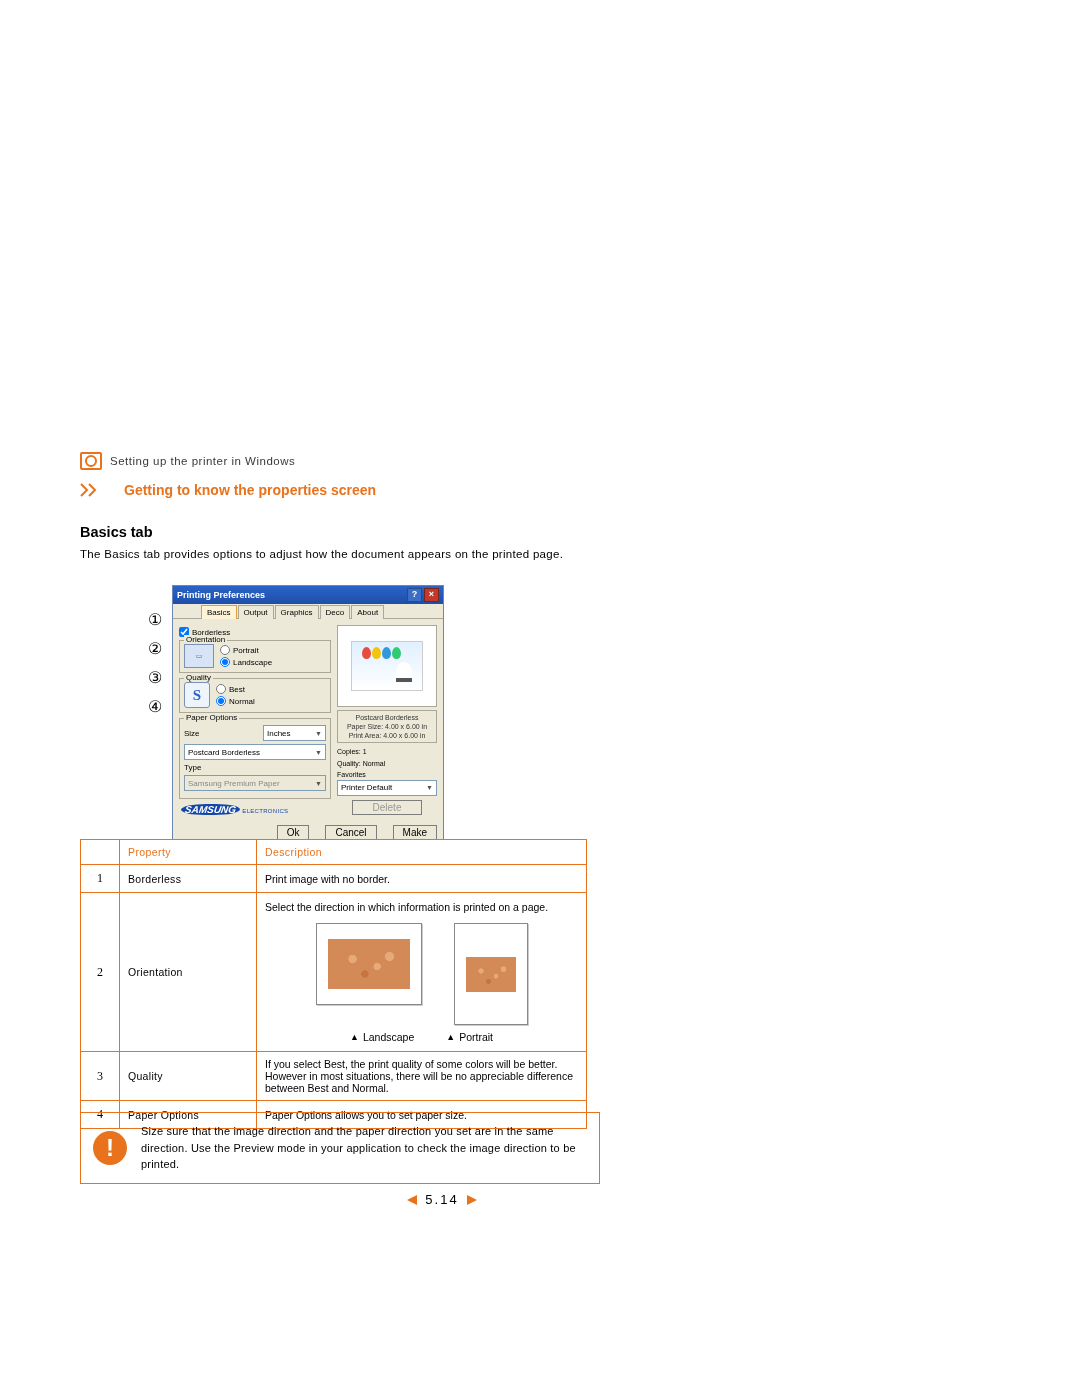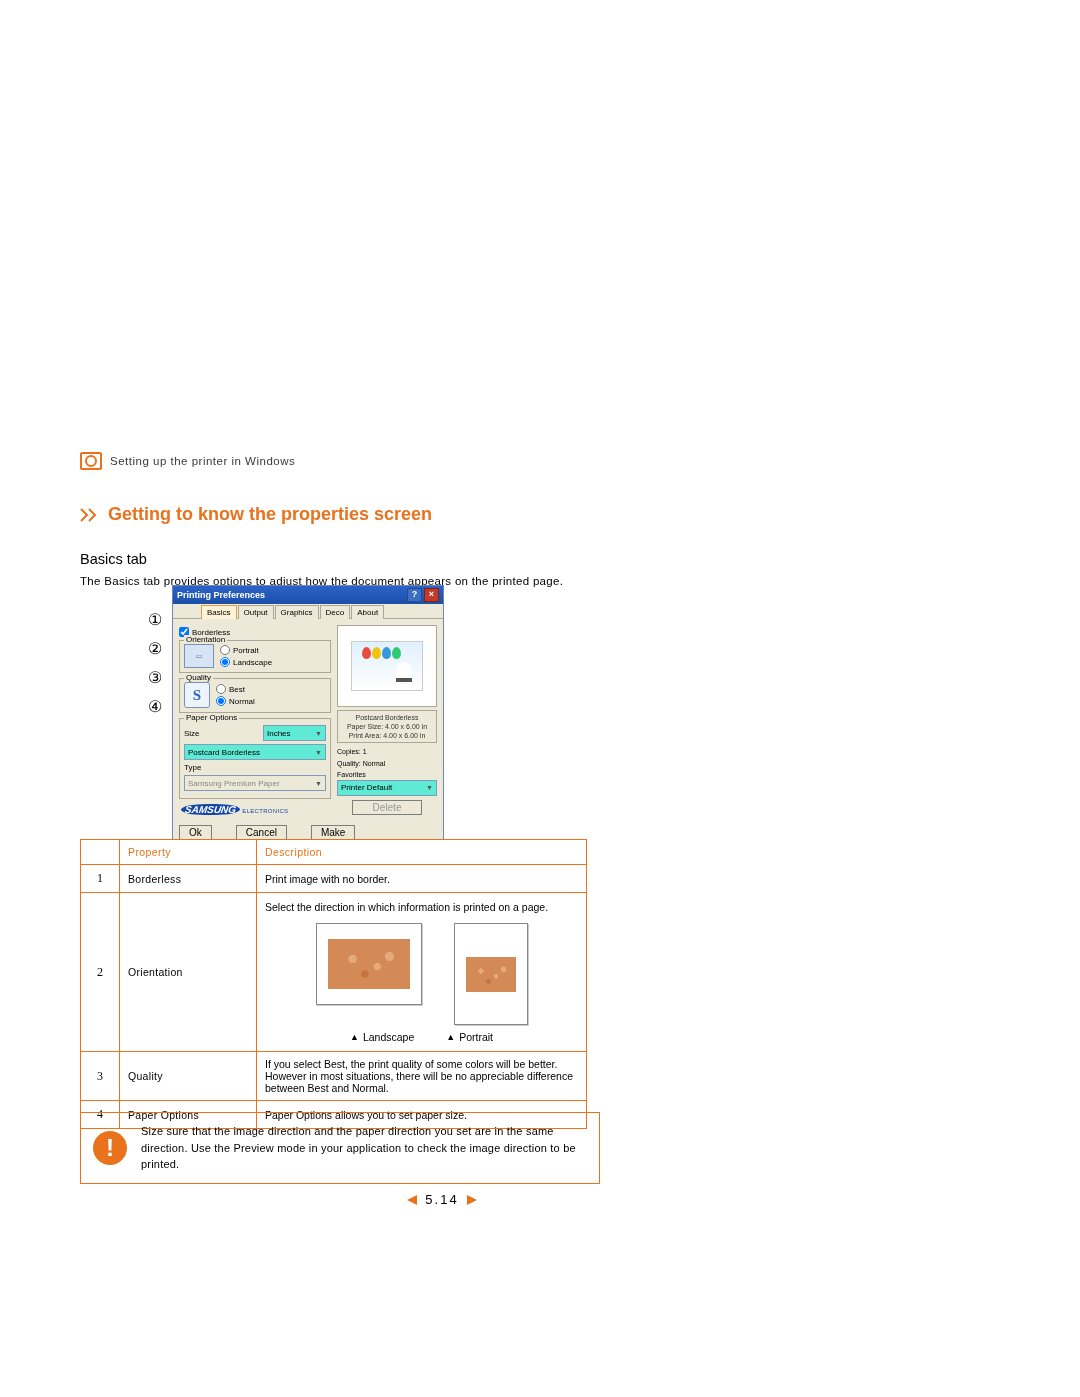--- a/index.html
+++ b/index.html
@@ -40,33 +40,33 @@
     content: "";
     position: absolute;
     width: 8px; height: 8px;
     border: 2px solid #E9721C;
     border-radius: 50%;
     top: 1px; left: 3px;
   }
   .section-heading {
     display: flex;
     align-items: center;
-    gap: 8px;
-    margin-top: 34px;
+    gap: 24px;
+    margin-top: 12px;
     color: #E9721C;
     font-weight: bold;
-    font-size: 18px;
+    font-size: 14px;
   }
   .chev {
     display: inline-block;
   }
   .chev svg { display: block; }
   .subheading {
     margin-top: 26px;
-    font-weight: normal;
+    font-weight: bold;
     font-size: 14.5px;
   }
   .body-text {
     margin-top: 6px;
     font-size: 11.5px;
     line-height: 1.55;
     letter-spacing: 0.3px;
   }
 
   
@@ -168,21 +168,21 @@
     background: #eef4fb;
     display:flex; align-items:center; justify-content:center;
     color:#2a63c8; font-family:"Times New Roman",serif; font-size:15px; font-weight:bold;
   }
   .paper-row { display:flex; align-items:center; gap:4px; margin:3px 0;}
   .paper-row .lbl { width:28px; font-size:8px; }
   .combo {
     flex:1;
     height: 14px;
     border: 1px solid #7f9db9;
-    background: #5eead4;
+    background: #ffffff;
     font-size: 8px;
     padding: 0 3px;
     display:flex; align-items:center; justify-content:space-between;
   }
   .combo.short { flex:0 0 55px; }
   .combo .arrow { font-size:7px; color:#555; }
   .combo.disabled { background:#ece9d8; color:#888;}
   .preview-box {
     border: 1px solid #aca899;
     height: 80px;
@@ -203,21 +203,21 @@
   .balloon { width:9px; height:12px; border-radius:50% 50% 50% 50% / 55% 55% 45% 45%; }
   .b1{background:#e74c3c;} .b2{background:#f1c40f;} .b3{background:#3498db;} .b4{background:#2ecc71;}
   .person { position:absolute; width:16px; height:16px; background:#fff; right:10px; bottom:8px; border-radius:50% 50% 0 0; border-bottom:4px solid #555;}
   .right-col .meta { font-size:7px; text-align:center; line-height:1.3; color:#333; border:1px solid #aca899; padding:2px; margin-bottom:4px;}
   .right-col .info { font-size:7px; line-height:1.4; margin-bottom:2px;}
   .fav-label { font-size:7px; }
   .logo-row { display:flex; justify-content:space-between; align-items:center; margin-top:4px; padding: 0 2px;}
   .samsung-logo { font-style:italic; font-weight:bold; font-size:10px; color:#1547a8; }
   .samsung-logo .ellipse{ display:inline-block; background:#1547a8; color:#fff; border-radius:50%/60%; padding:0 4px; transform:skewX(-8deg);}
   .samsung-sub { font-size:6px; color:#1547a8; letter-spacing:0.3px;}
-  .dialog-buttons { display:flex; gap:24px; padding:4px 6px; background:#ece9d8;}
+  .dialog-buttons { display:flex; justify-content:flex-end; gap:16px; padding:4px 6px; background:#ece9d8;}
   .btn { border:1px solid #7d7d7d; background:#ece9d8; padding:1px 9px; font-size:10px; }
   .caption {
     margin-top: 6px;
     font-size: 11px;
     color: #222;
     letter-spacing: 0.3px;
   }
   .caption .tri { font-size: 9px; margin-right:3px;}
 
   

